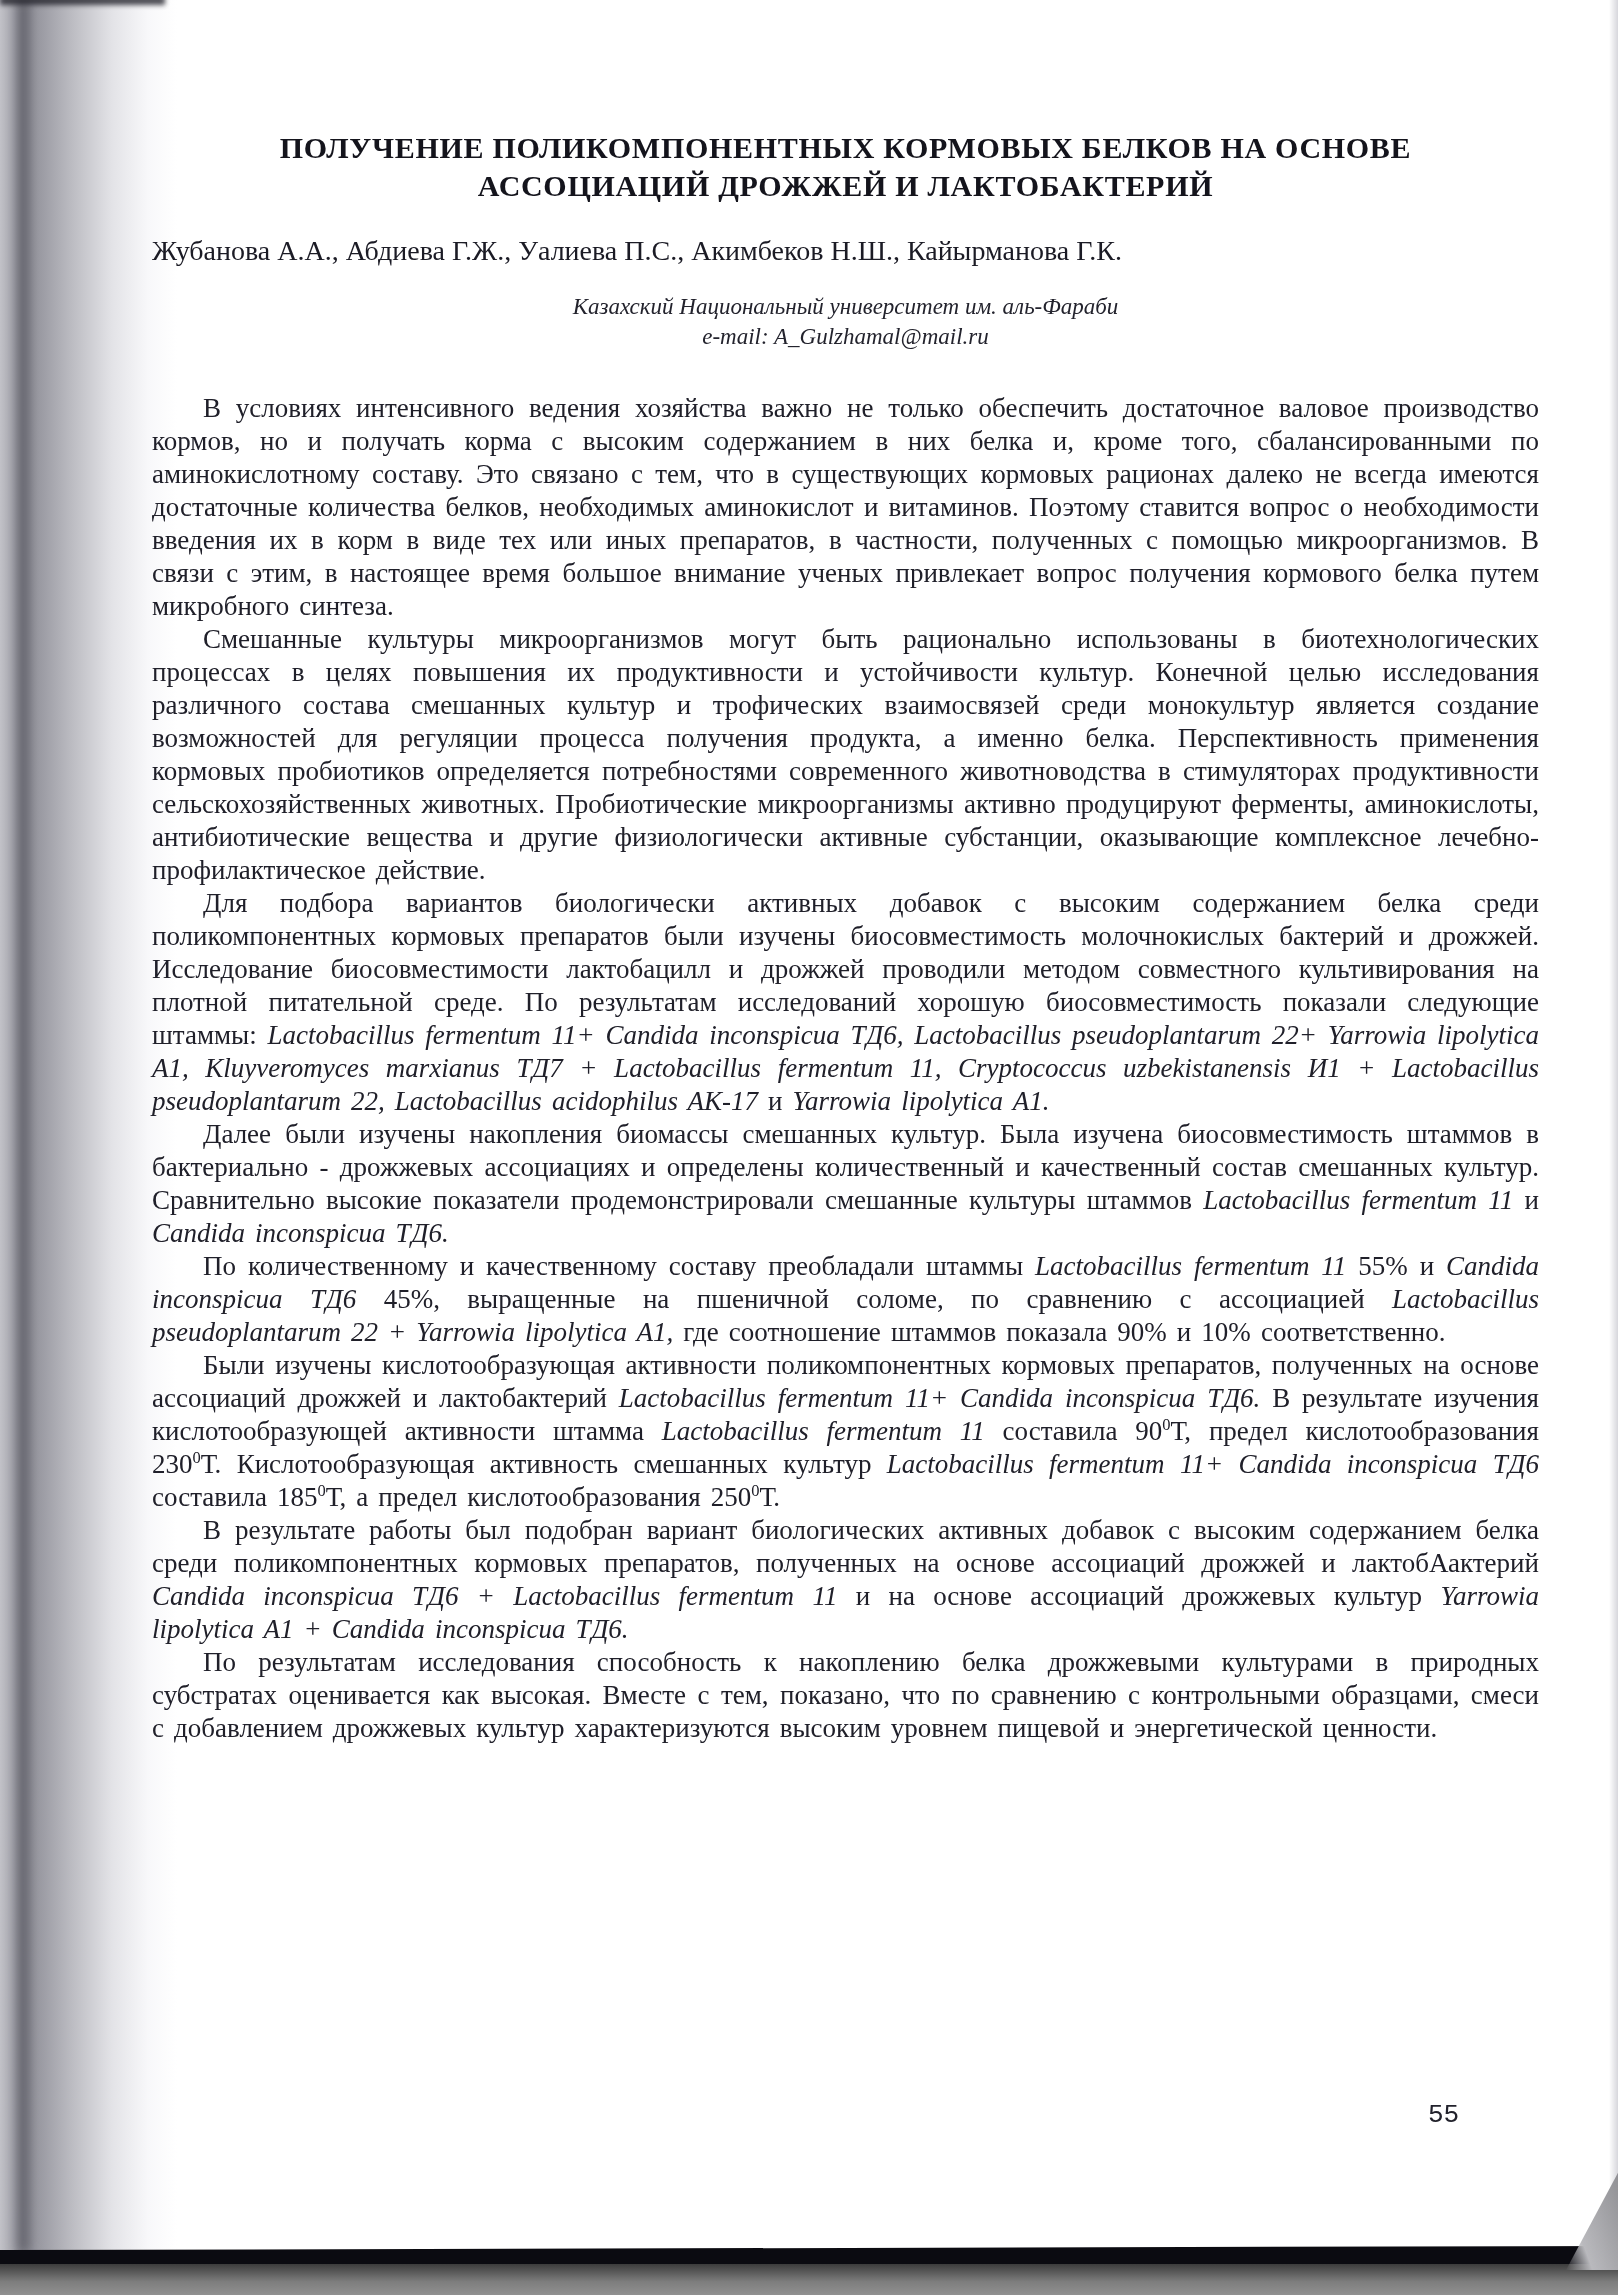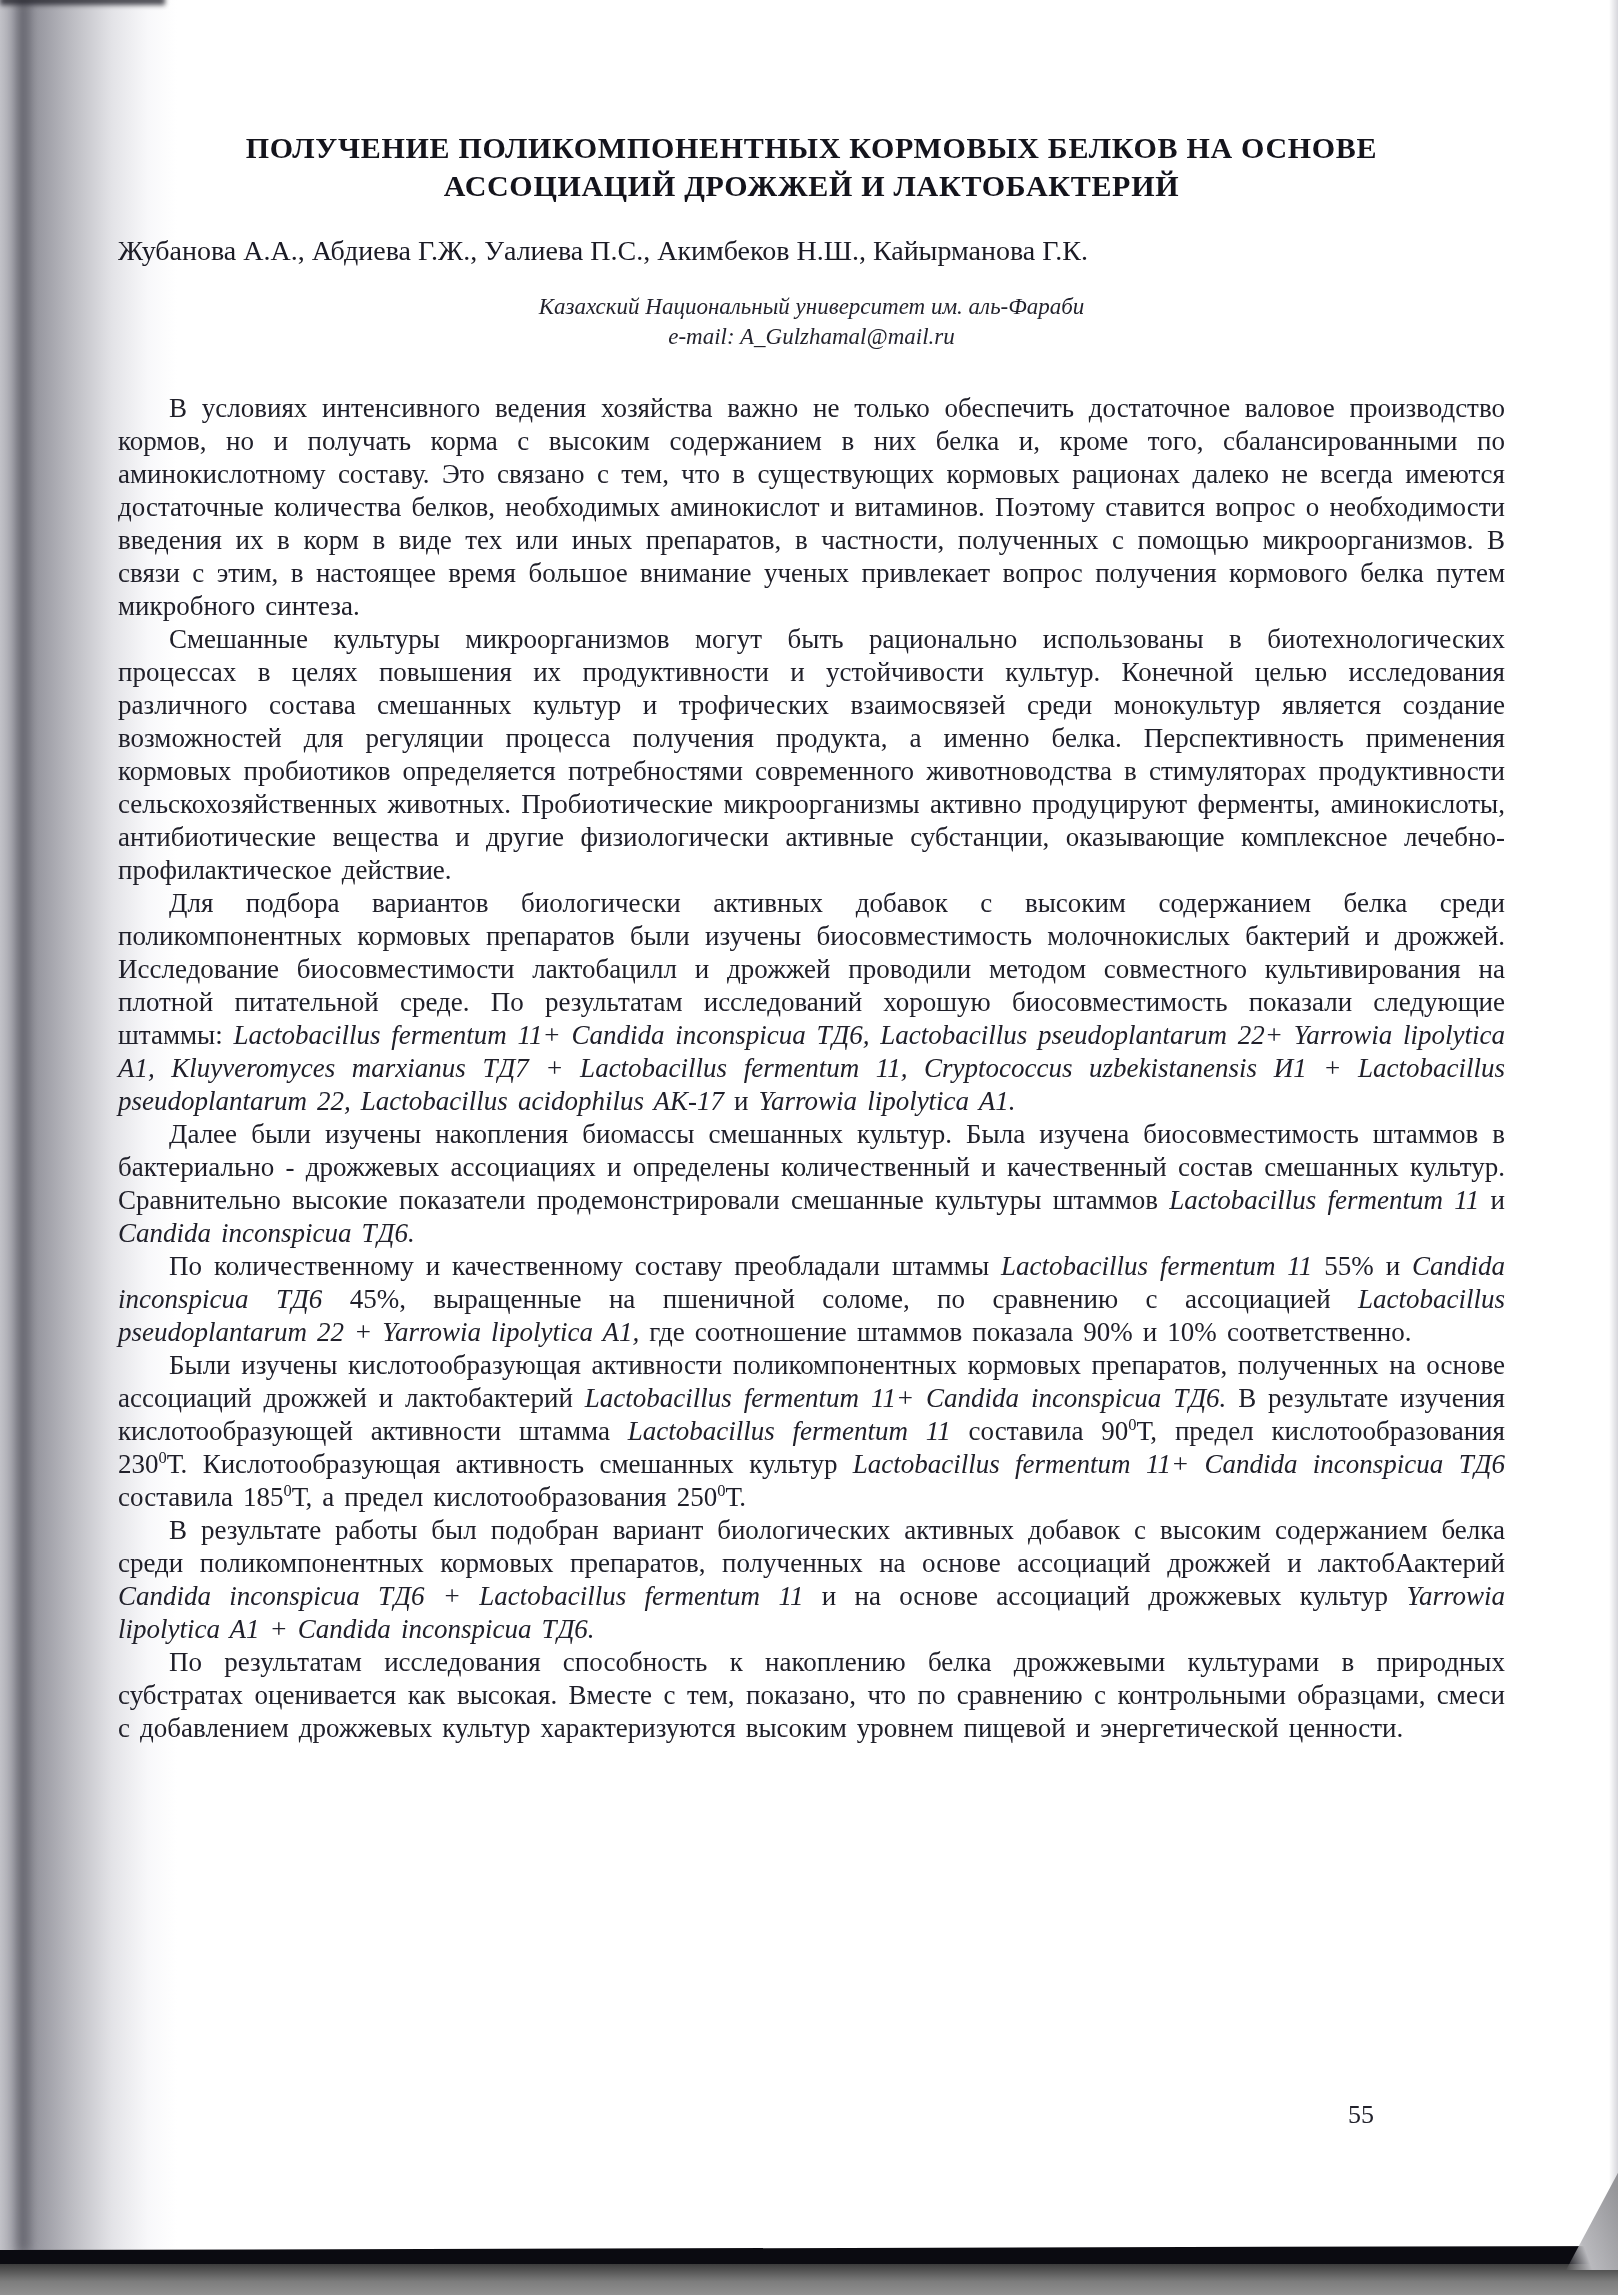--- a/index.html
+++ b/index.html
@@ -51,21 +51,21 @@
     background:linear-gradient(180deg,#3c3c3c 0%, #7d7d7d 55%, #929292 100%);
   }
   .corner-wedge {
     position:absolute; right:0; top:2171px;
     width:53px; height:99px;
     background:linear-gradient(250deg,#8f8f93,#b9b9bd 70%, rgba(255,255,255,0));
     clip-path:polygon(100% 0, 100% 100%, 0 100%);
   }
 
   .content {
-    position:absolute; left:118px; top:0;
+    position:absolute; left:152px; top:0;
     width:1387px;
     color:#20202a;
   }
   .title {
     margin-top:129px;
     text-align:center;
     font-weight:bold;
     font-size:30px; line-height:38px;
     letter-spacing:0.7px;
     color:#14141c;
@@ -87,22 +87,22 @@
   .para {
     margin:0;
     text-align:justify;
     font-size:27px; line-height:33px;
     word-spacing:3.3px;
     text-indent:51px;
   }
   .para.indent2 { text-indent:92px; }
   .para sup { font-size:16.5px; line-height:0; vertical-align:super; }
   .page-number {
-    position:absolute; left:1348px; top:2100px;
-    font-size:26px; color:#22222c;
+    position:absolute; left:1428px; top:2100px;
+    font-size:26px; color:#22222c;font-family:Liberation Mono, monospace;
   }
 </style>
 </head>
 <body>
 
 <div class="scan">
   <div class="page"></div>
   <div class="left-band"></div>
   <div class="left-edge-line"></div>
   <div class="top-left-smudge"></div>

